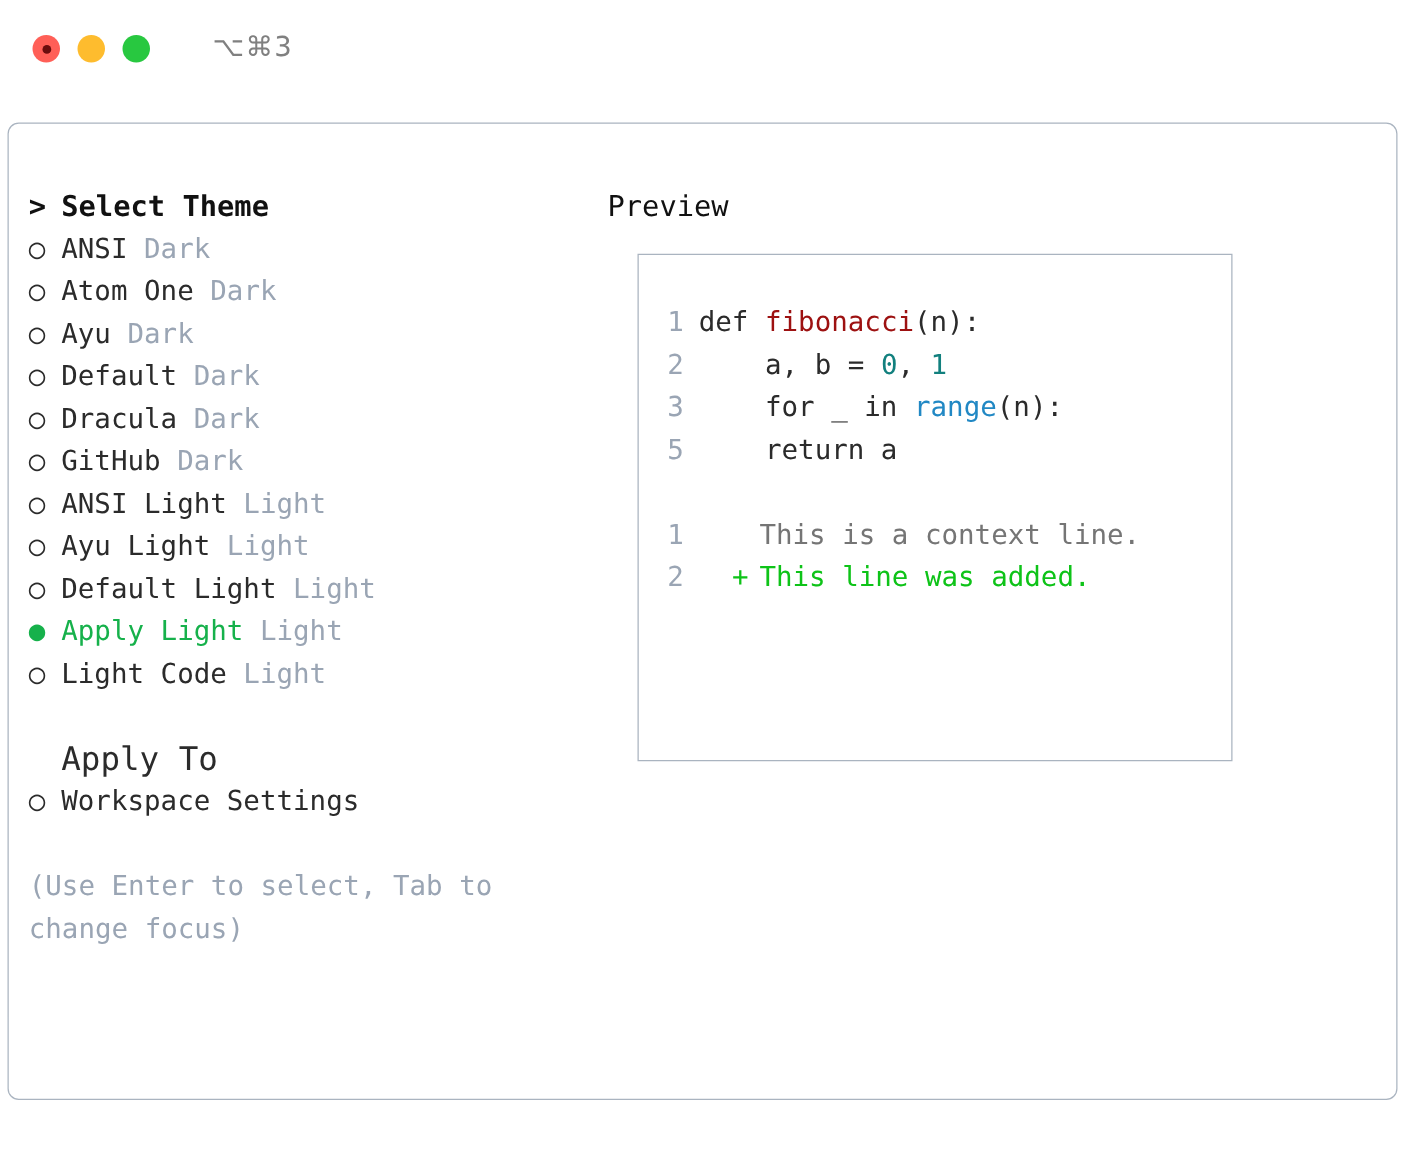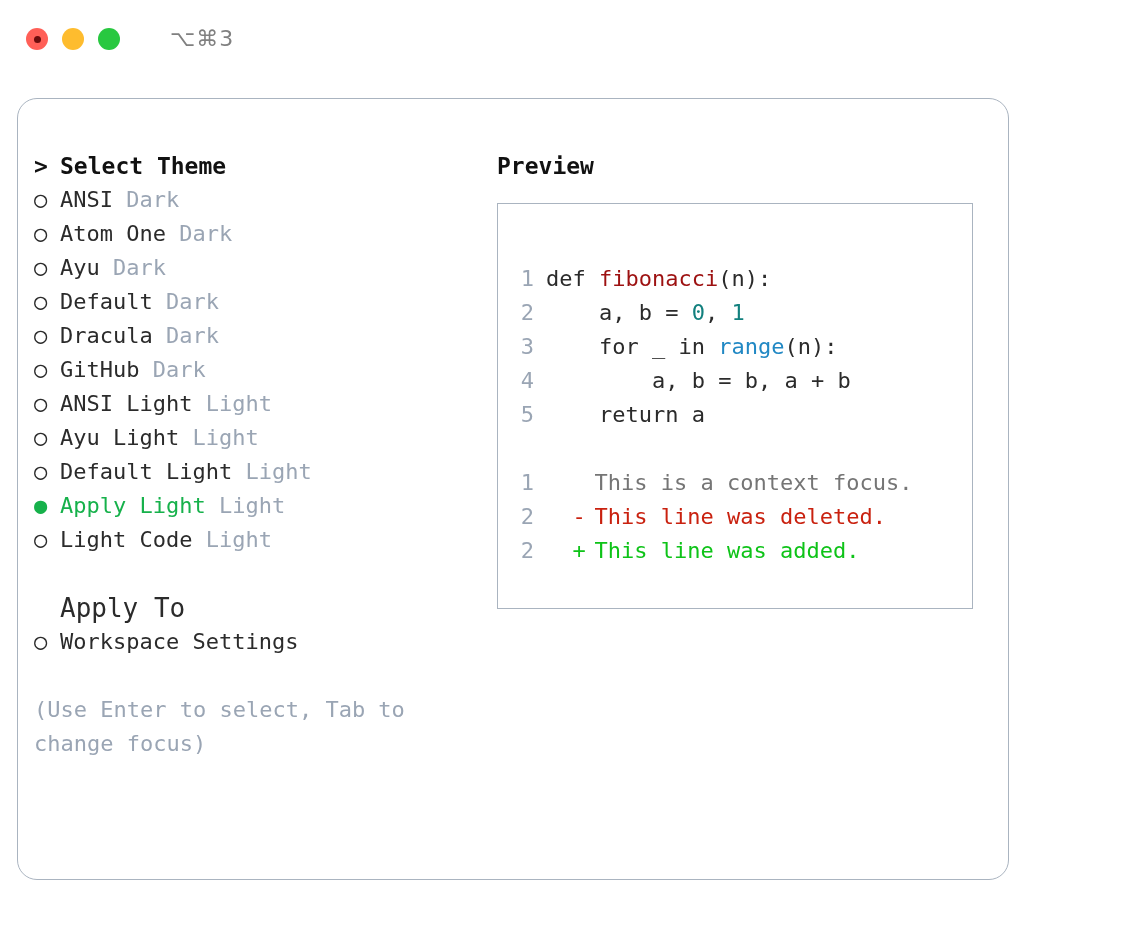--- a/index.html
+++ b/index.html
@@ -71,26 +71,26 @@
     font-size: 22px;
     font-family: "DejaVu Sans", "Liberation Sans", sans-serif;
     letter-spacing: 1px;
     line-height: 1;
     white-space: pre;
   }
 
   
   .card {
     position: absolute;
-    left: 17px;
+    left: 6px;
     top: 98px;
-    width: 992px;
+    width: 1112px;
     height: 782px;
     border: 1.5px solid #aab4c0;
-    border-radius: 20px;
+    border-radius: 9px;
     box-sizing: border-box;
     background: #ffffff;
   }
 
   .columns {
     position: absolute;
     left: 0;
     top: 0;
     width: 100%;
     height: 100%;
@@ -155,33 +155,34 @@
 
   
   .right-col {
     position: absolute;
     left: 479px;
     top: 50px;
     width: 500px;
   }
   .preview-title {
     font-size: 23px;
-    font-weight: bold;
+    font-weight: normal;
     color: #111111;
     line-height: 34px;
     white-space: pre;
     margin-bottom: 20px;
   }
   .preview-box {
     width: 476px;
     height: 406px;
     border: 1.5px solid #aab4c0;
     box-sizing: border-box;
     background: #ffffff;
-    padding: 58px 0 0 0;
+    padding: 38px 0 0 0;
+    margin-left: 24px;
   }
   .code-line {
     font-size: 22px;
     line-height: 34px;
     white-space: pre;
     padding-left: 16px;
     color: #2b2b2b;
   }
   .ln {
     display: inline-block;
@@ -249,27 +250,25 @@
         <div class="hint">(Use Enter to select, Tab to change focus)</div>
       </div>
 
       <div class="right-col">
         <div class="preview-title">Preview</div>
         <div class="preview-box">
           <div id="code-block">
               <div class="code-line"><span class="ln">1</span><span class="tok-kw">def </span><span class="tok-fn">fibonacci</span><span class="tok-pln">(n):</span></div>
               <div class="code-line"><span class="ln">2</span><span class="tok-pln">    a, b = </span><span class="tok-num">0</span><span class="tok-pln">, </span><span class="tok-num">1</span></div>
               <div class="code-line"><span class="ln">3</span><span class="tok-kw">    for _ in </span><span class="tok-call">range</span><span class="tok-pln">(n):</span></div>
-              <div class="code-line"><span class="ln">4</span><span class="tok-pln">        a, b = b, a + b</span></div>
               <div class="code-line"><span class="ln">5</span><span class="tok-kw">    return a</span></div>
             </div>
           <div class="blank-line"></div>
           <div id="diff-block">
-              <div class="code-line"><span class="ln">1</span><span>  </span><span class="diff-sign diff-ctx"> </span><span class="diff-ctx">This is a context focus.</span></div>
-              <div class="code-line"><span class="ln">2</span><span>  </span><span class="diff-sign diff-del">-</span><span class="diff-del">This line was deleted.</span></div>
+              <div class="code-line"><span class="ln">1</span><span>  </span><span class="diff-sign diff-ctx"> </span><span class="diff-ctx">This is a context line.</span></div>
               <div class="code-line"><span class="ln">2</span><span>  </span><span class="diff-sign diff-add">+</span><span class="diff-add">This line was added.</span></div>
             </div>
         </div>
       </div>
 
     </div>
   </div>
 </div>
 
 </body></html>

